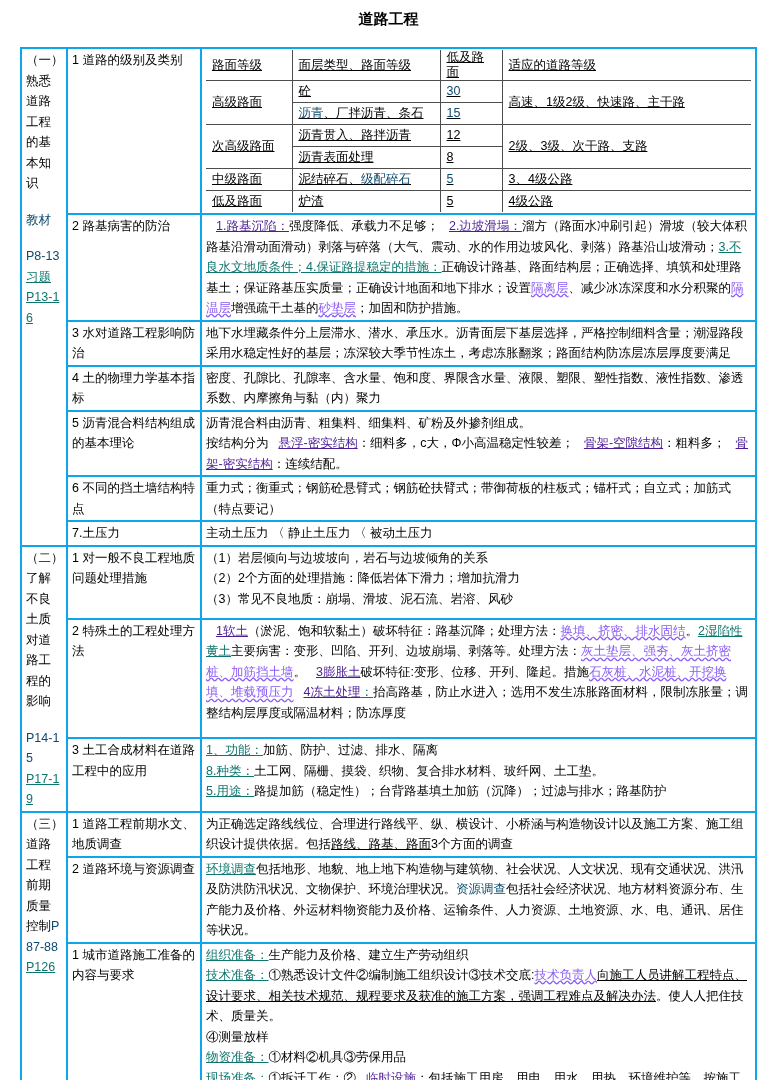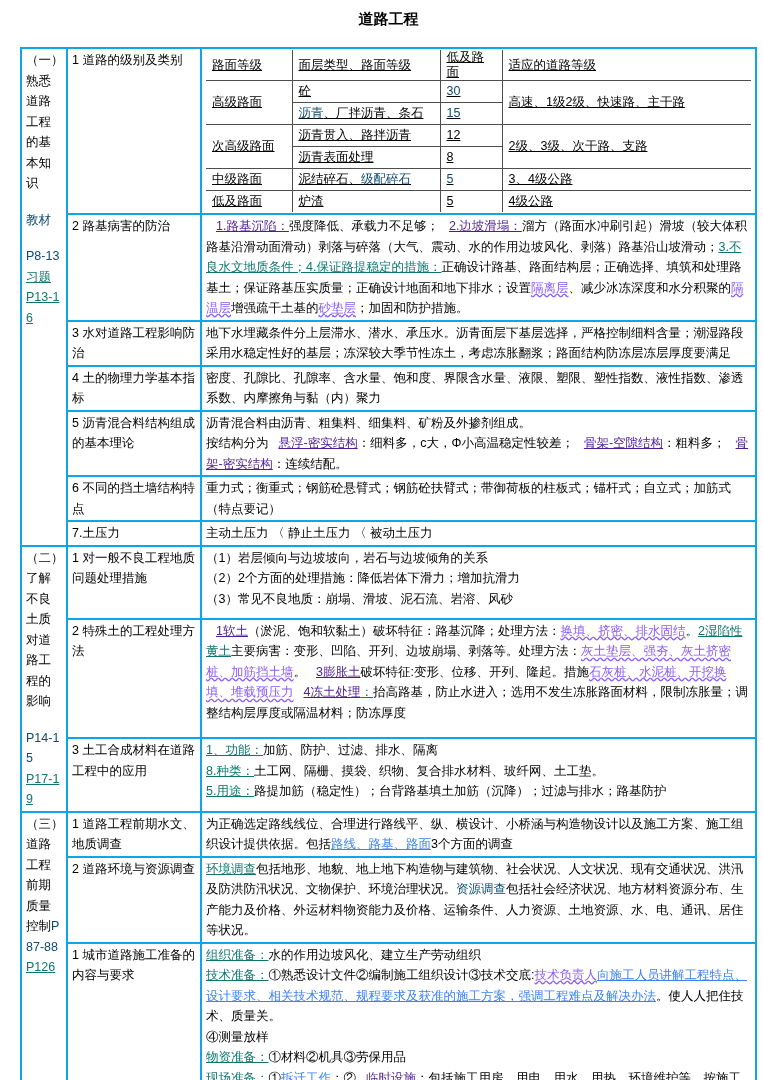--- a/index.html
+++ b/index.html
@@ -13,21 +13,21 @@
   table.inner td{border:1px solid #4d4d4d;vertical-align:middle;height:21px;padding:0 6px;line-height:15px;word-break:break-all;}
   table.inner tr:first-child td{border-top:none;}
   table.inner td:first-child{border-left:none;}
   table.inner td:last-child{border-right:none;}
   table.inner tr.last td{border-bottom:none;}
   td.nopad{padding:0;}
   .r{color:#0c4a6e;margin-top:16px;}
   .b{color:#0f766e;text-decoration:underline;}
   .bu{color:#4c1d95;text-decoration:underline;margin-left:10px;}
   .rw{color:#8b5cf6;text-decoration:underline;text-decoration-style:wavy;}
-  .ku{color:#3b82f6;text-decoration:underline;margin-top:32px;}
+  .ku{color:#000000;text-decoration:underline;margin-top:32px;}
   .indent{padding-left:10px;}
 </style>
 </head>
 <body>
 
 <div class="doc">
   <div class="title">道路工程</div>
 
   <table class="main">
     <colgroup>
@@ -168,21 +168,21 @@
     </tr>
     <tr>
       <td><span>2 道路环境与资源调查</span></td>
       <td colspan="2">
         <span class="b">环境调查</span><span>包括地形、地貌、地上地下构造物与建筑物、社会状况、人文状况、现有交通状况、洪汛及防洪防汛状况、文物保护、环境治理状况。</span><span class="r">资源调查</span><span>包括社会经济状况、地方材料资源分布、生产能力及价格、外运材料物资能力及价格、运输条件、人力资源、土地资源、水、电、通讯、居住等状况。</span>
       </td>
     </tr>
     <tr>
       <td><span>1 城市道路施工准备的内容与要求</span></td>
       <td colspan="2">
-        <div><span class="b">组织准备：</span><span>水的作用边坡风化、建立生产劳动组织</span></div>
+        <div><span class="b">组织准备：</span><span>生产能力及价格、建立生产劳动组织</span></div>
         <div><span class="b">技术准备：</span><span>①熟悉设计文件②编制施工组织设计③技术交底:</span><span class="rw">技术负责人</span><span class="ku">向施工人员讲解工程特点、设计要求、相关技术规范、规程要求及获准的施工方案，强调工程难点及解决办法</span><span>。使人人把住技术、质量关。</span></div>
         <div>④测量放样</div>
         <div><span class="b">物资准备：</span><span>①材料②机具③劳保用品</span></div>
         <div><span class="b">现场准备：</span><span>①</span><span class="ku">拆迁工作</span><span>；②</span><span class="bu">临时设施</span><span>：包括施工用房、用电、用水、用热、环境维护等。按施工组织设计中的总平面布置图建设，要有利于施工和管理且不扰民；⑤</span><span class="bu">施工交通</span><span>：建临时施工便线、导行临时交通，管好交通，使施工对人民群众、社会经济生活的影响降到最低</span></div>
       </td>
     </tr>
 
     </tbody>
   </table>
 

